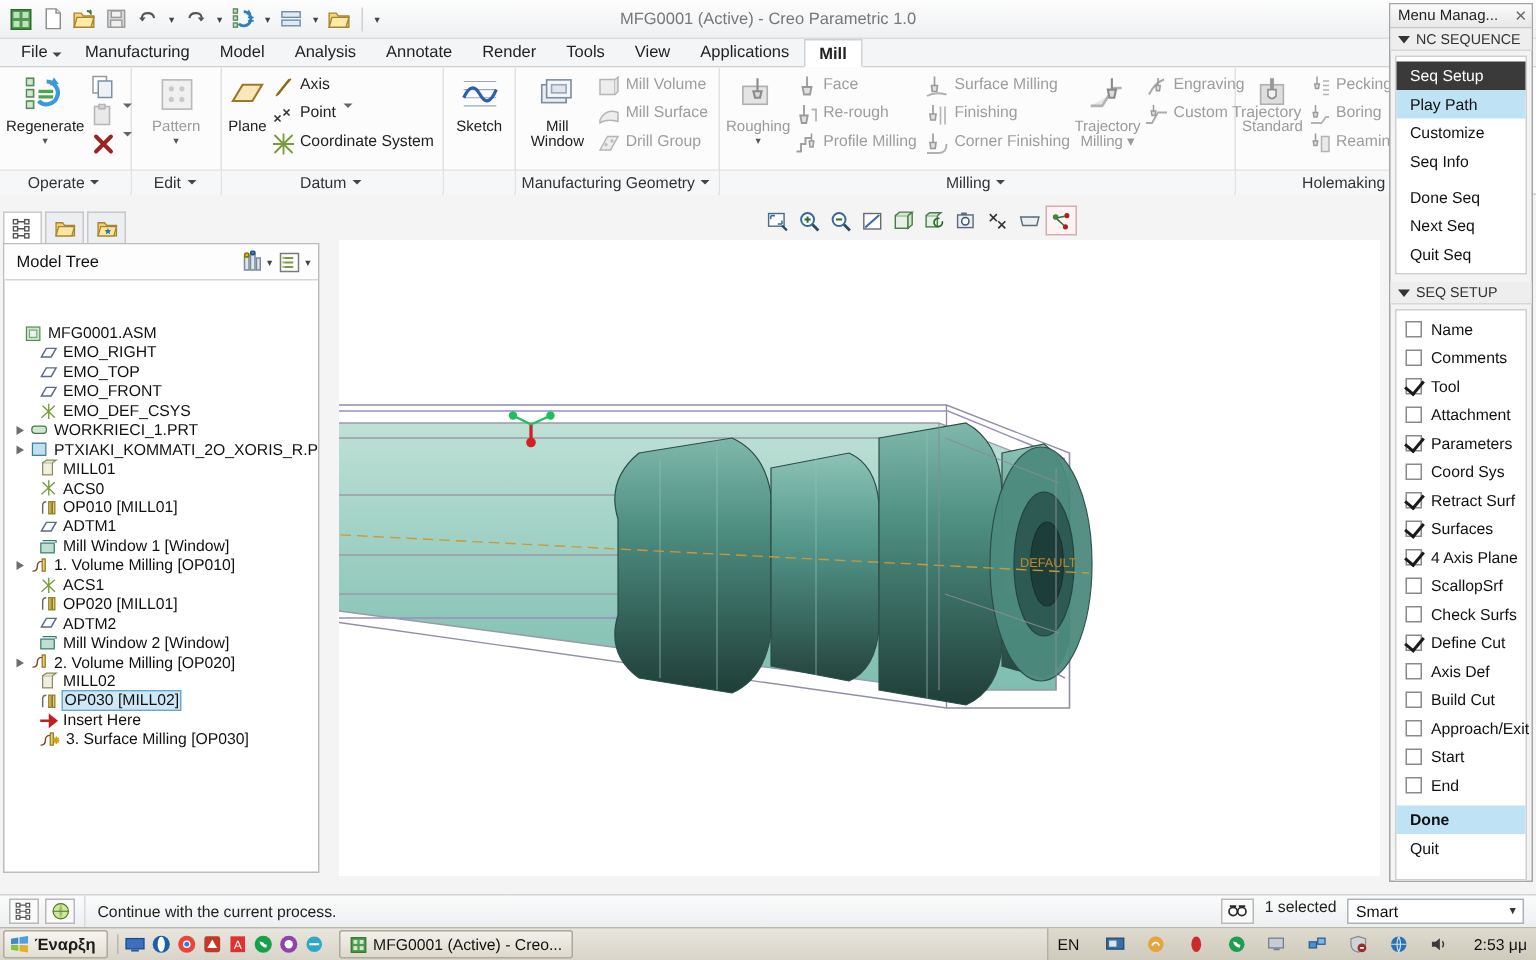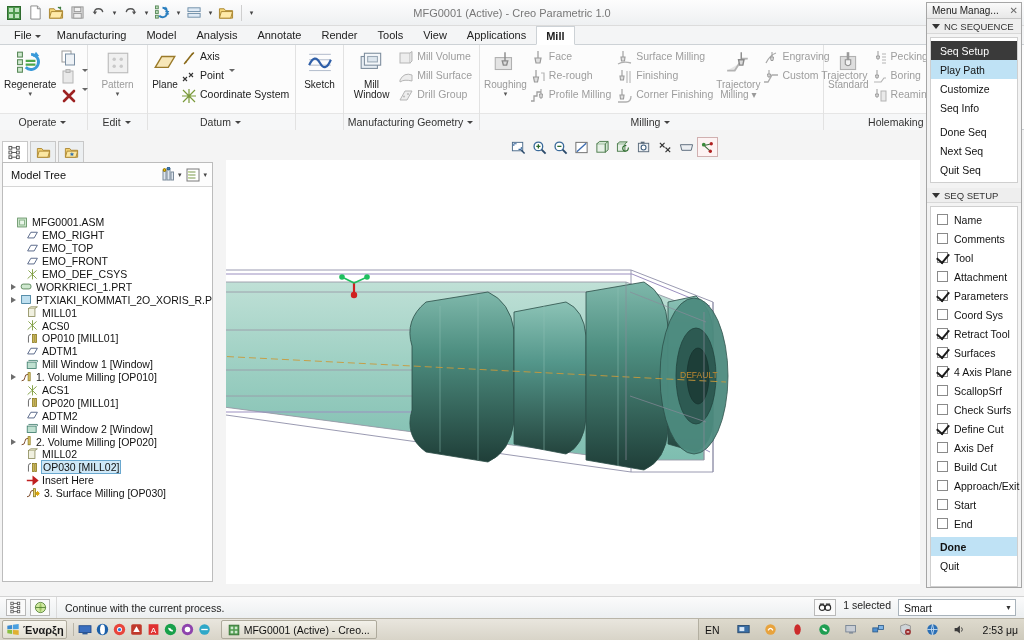--- a/index.html
+++ b/index.html
@@ -226,21 +226,21 @@
   .sb-combo .cv { font-size:7px; color:#333; }
 
   
   .taskbar {
     position: absolute; left: 0; bottom: 0; width: 1024px; height: 22px;
     background: linear-gradient(#e9e6de,#d8d4c8);
     border-top: 1px solid #b9b5a8;
     display: flex; align-items: center;
   }
   .start {
-    height: 19px; margin-left: 2px; padding: 0 2px 0 3px; display:flex; align-items:center; gap:3px;
+    height: 19px; margin-left: 2px; padding: 0 7px 0 3px; display:flex; align-items:center; gap:3px;
     background: linear-gradient(#f7f5ee,#e2dfd3); border: 1px solid #b0ac9e; border-radius: 2px;
     font-size: 11px; font-weight: bold; color:#1a1a1a;
   }
   .tb-qlaunch { display:flex; align-items:center; gap:4px; margin-left: 6px; padding-left:4px; border-left:1px solid #b9b5a8;}
   .tb-task {
     height: 19px; margin-left: 10px; padding: 0 6px; display:flex; align-items:center; gap:4px;
     background: linear-gradient(#f3f1ea,#ddd9cc); border: 1px solid #aeaa9c; border-radius: 2px;
     font-size: 10.5px; color:#111;
   }
   .tray {
@@ -1089,21 +1089,21 @@
       <div class="mm-chk">
           <span class="box on"></span>
           <span>Parameters</span>
         </div>
       <div class="mm-chk">
           <span class="box"></span>
           <span>Coord Sys</span>
         </div>
       <div class="mm-chk">
           <span class="box on"></span>
-          <span>Retract Tool</span>
+          <span>Retract Surf</span>
         </div>
       <div class="mm-chk">
           <span class="box on"></span>
           <span>Surfaces</span>
         </div>
       <div class="mm-chk">
           <span class="box on"></span>
           <span>4 Axis Plane</span>
         </div>
       <div class="mm-chk">

